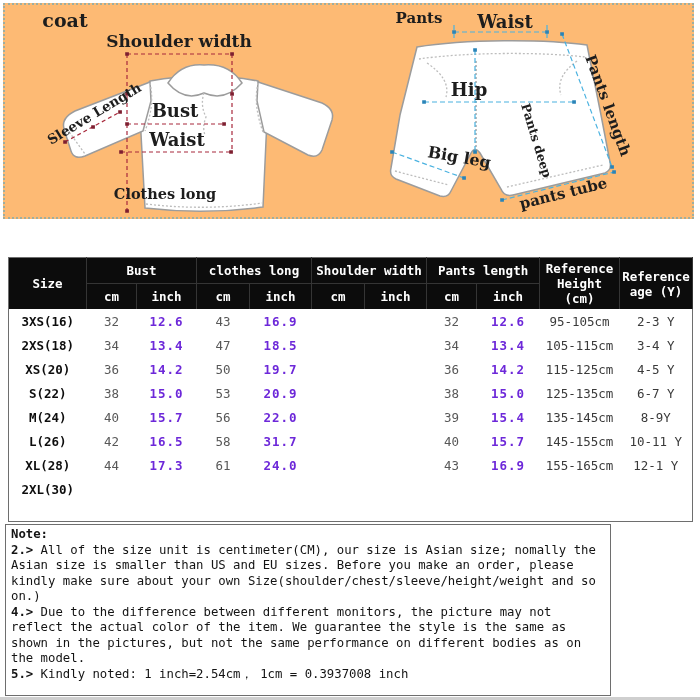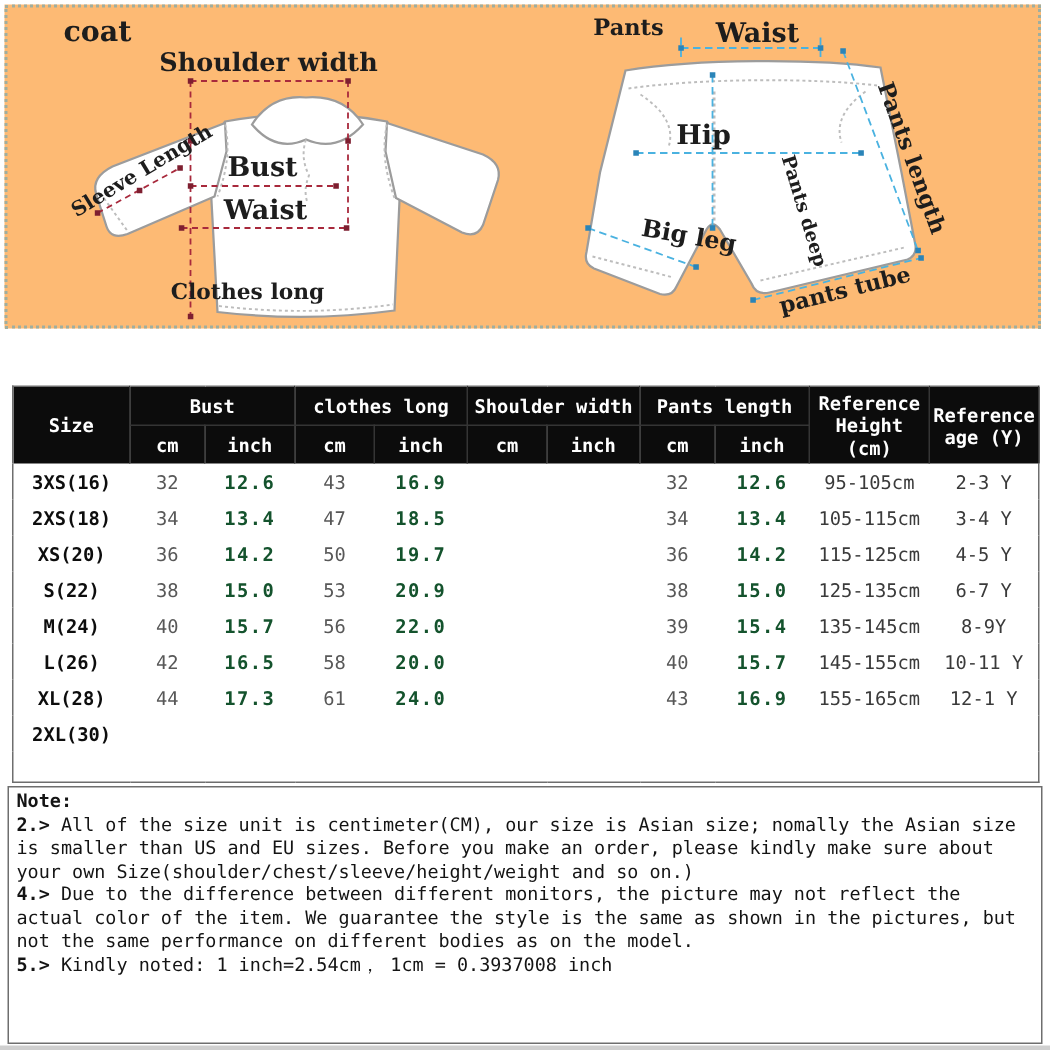--- a/index.html
+++ b/index.html
@@ -12,24 +12,24 @@
         font-family:"Liberation Sans","DejaVu Sans",sans-serif;font-weight:bold;
         font-size:25px;color:#0d0d0d;letter-spacing:0px;}
   table.size-table{position:absolute;left:8px;top:257px;width:684px;border-collapse:collapse;
         table-layout:fixed;border:1px solid #6e6e6e;background:#fff;}
   table.size-table thead th{background:#0c0c0c;color:#fff;font-weight:bold;font-size:12.5px;
         border-right:1px solid #353535;padding:0;height:25px;font-family:inherit;}
   table.size-table thead th.group-th{border-bottom:1px solid #353535;}
   table.size-table td{text-align:center;padding:0;height:24px;font-size:12.5px;}
   td.size-cell{font-weight:bold;font-size:13px;color:#0d0d0d;}
   td.cm-cell{color:#585858;}
-  td.inch-cell{font-weight:bold;color:#14532d;letter-spacing:1px;}
+  td.inch-cell{font-weight:bold;color:#6d28d9;letter-spacing:1px;}
   td.ref-cell{color:#3a3a3a;font-size:12px;margin-top:48px;}
   tr.spacer-row td{height:20px;}
-  .note-box{position:absolute;left:5px;top:524px;width:690px;height:172px;
+  .note-box{position:absolute;left:5px;top:524px;width:606px;height:172px;
         border:1px solid #6e6e6e;box-sizing:border-box;padding:2px 5px;
         font-size:12.3px;line-height:15.5px;color:#141414;}
   .note-box p{margin:0;}
   .note-heading{font-weight:bold;}
   .note-num{font-weight:bold;}
   .bottom-strip{position:absolute;left:0;top:697px;width:700px;height:3px;background:#cfcfcf;}
 </style>
 </head>
 <body>
 
@@ -203,21 +203,21 @@
           <td class="cm-cell">39</td>
           <td class="inch-cell">15.4</td>
           <td class="ref-cell">135-145cm</td>
           <td class="ref-cell">8-9Y</td>
         </tr>
         <tr>
           <td class="size-cell">L(26)</td>
           <td class="cm-cell">42</td>
           <td class="inch-cell">16.5</td>
           <td class="cm-cell">58</td>
-          <td class="inch-cell">20.0</td>
+          <td class="inch-cell">31.7</td>
           <td class="cm-cell"></td>
           <td class="inch-cell"></td>
           <td class="cm-cell">40</td>
           <td class="inch-cell">15.7</td>
           <td class="ref-cell">145-155cm</td>
           <td class="ref-cell">10-11 Y</td>
         </tr>
         <tr>
           <td class="size-cell">XL(28)</td>
           <td class="cm-cell">44</td>

